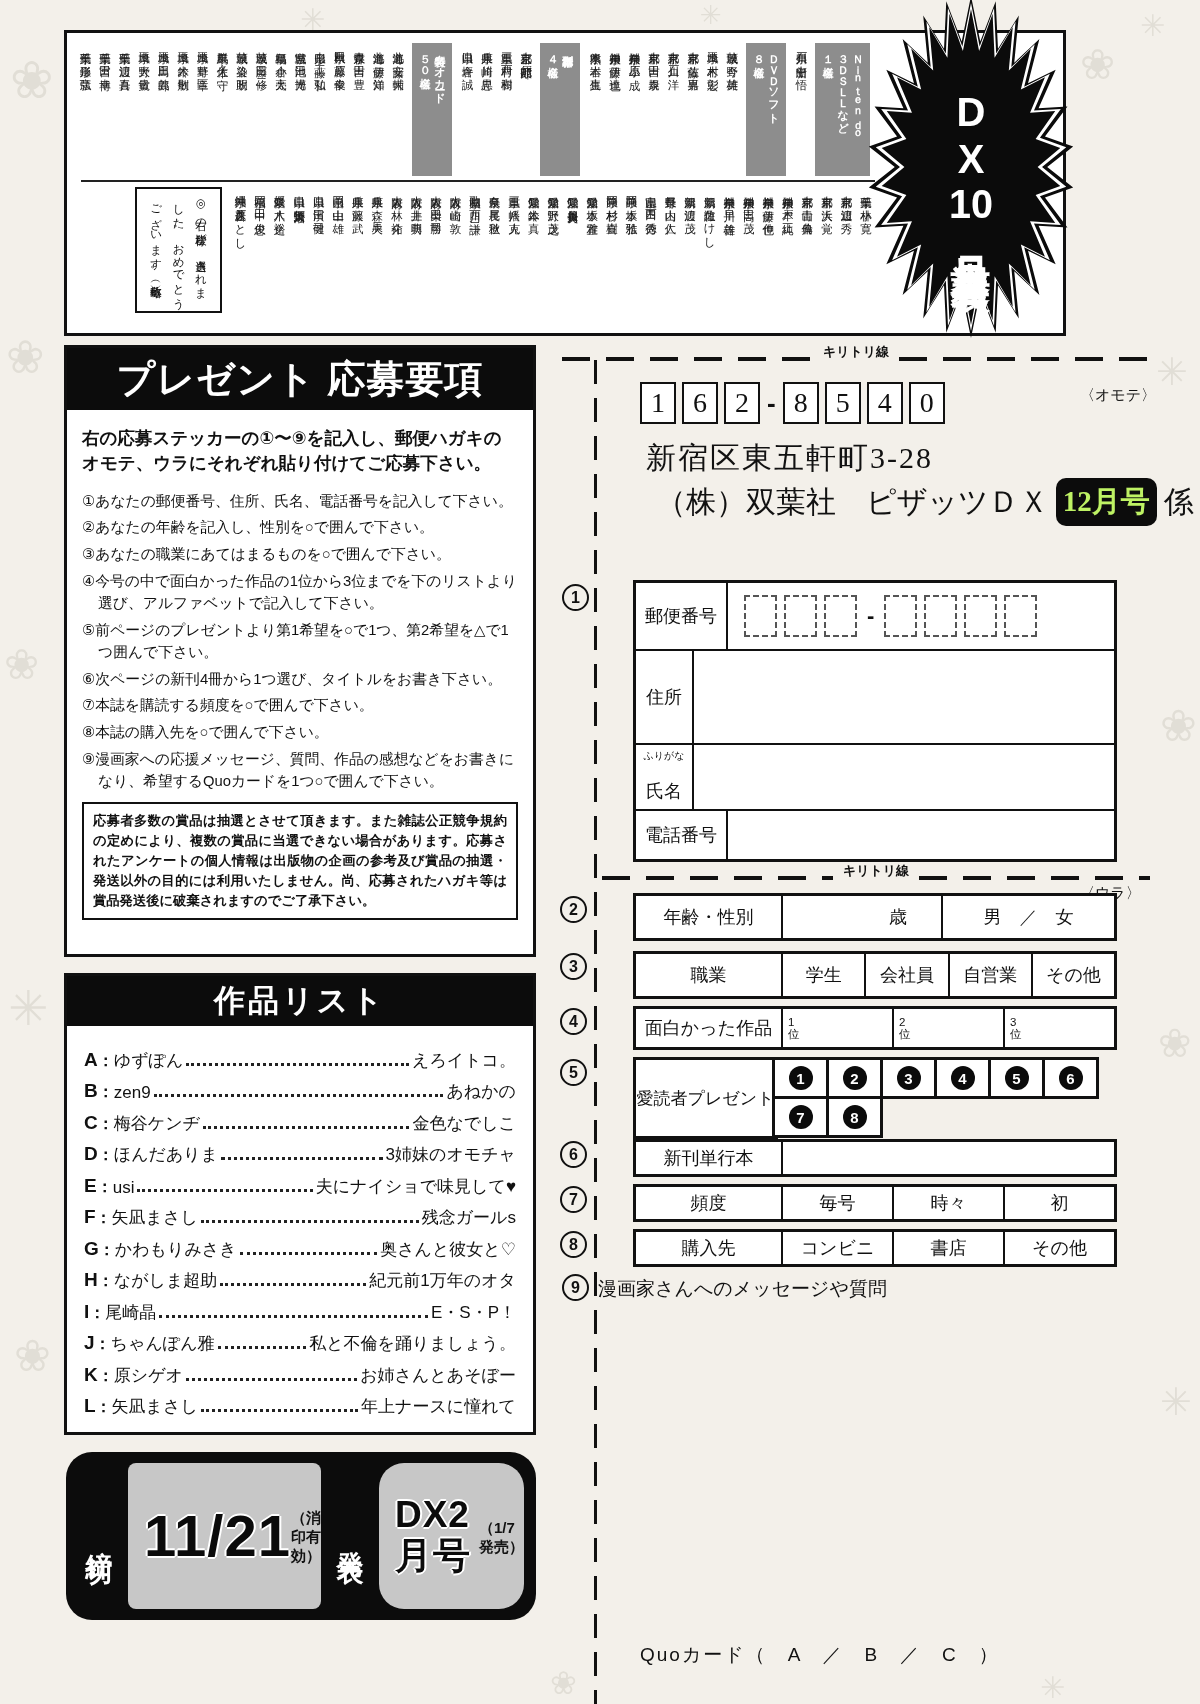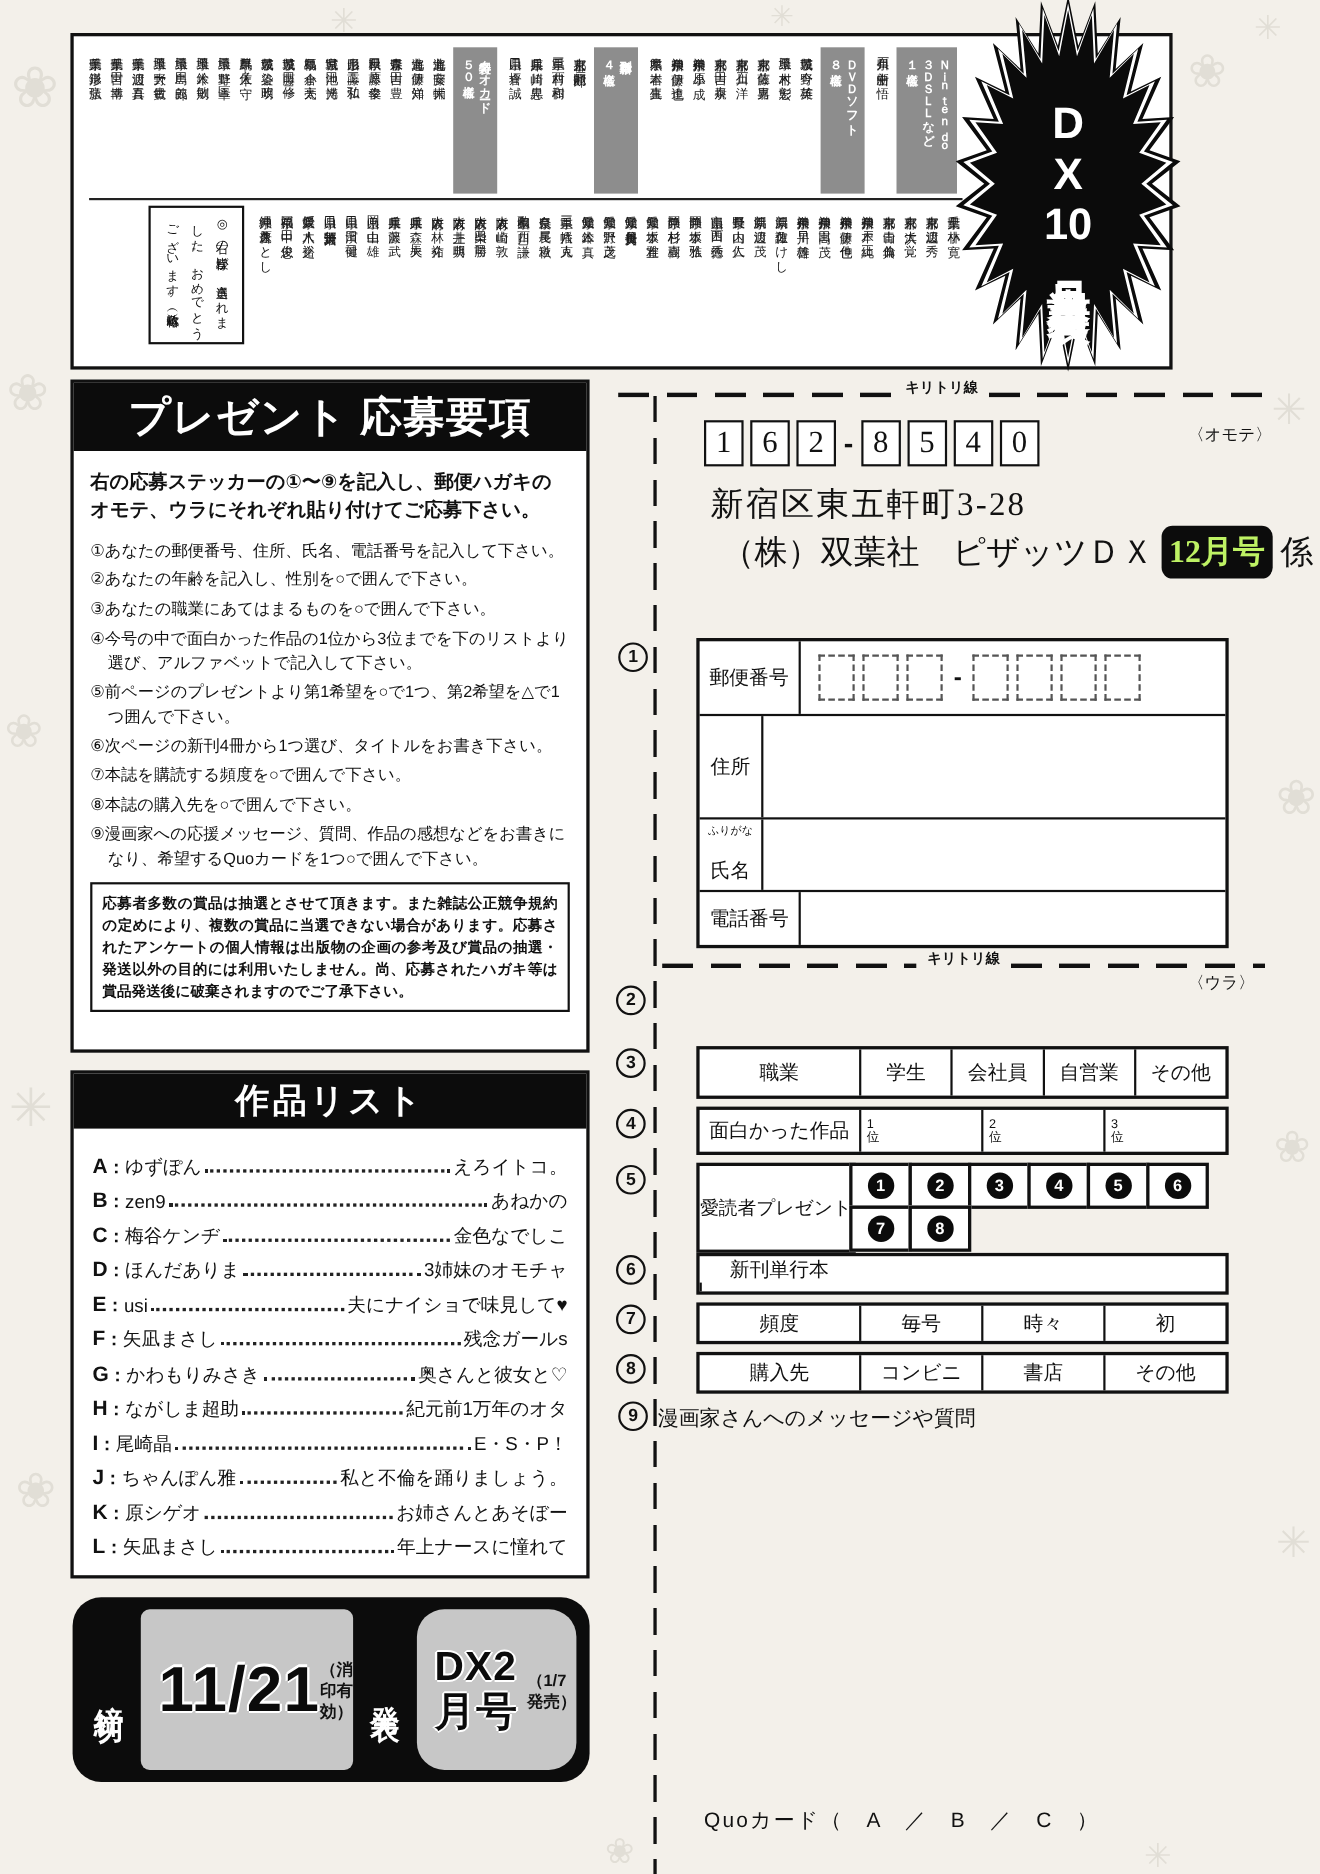--- a/index.html
+++ b/index.html
@@ -433,20 +433,25 @@
       </div>
       <div class="f1content" data-name="name-input-area"></div>
     </div>
     <div class="f1row" style="height:48px;" data-name="phone-row">
       <div class="f1label" style="width:90px;" data-name="phone-label">電話番号</div>
       <div class="f1content" data-name="phone-input-area"></div>
     </div>
   </div>
 
   <div class="cnum" style="left:560px;top:896px;" data-name="field-number-2">2</div>
+  <div class="srow" style="top:893px;height:48px;" data-name="age-gender-row">
+    <div class="scell slabel" data-name="age-gender-label">年齢・性別</div>
+    <div class="scell age-cell" data-name="age-input-cell">歳</div>
+    <div class="scell sfill" data-name="gender-choice-cell">男　／　女</div>
+  </div>
 
   <div class="cnum" style="left:560px;top:953px;" data-name="field-number-3">3</div>
   <div class="srow" style="top:951px;height:48px;" data-name="occupation-row">
     <div class="scell slabel" data-name="occupation-label">職業</div>
     <div class="scell sfill" data-name="occupation-option-student">学生</div>
     <div class="scell sfill" data-name="occupation-option-employee">会社員</div>
     <div class="scell sfill" data-name="occupation-option-selfemployed">自営業</div>
     <div class="scell sfill" data-name="occupation-option-other">その他</div>
   </div>
 
@@ -496,21 +501,21 @@
             <span class="ball" data-name="numbered-ball-icon">7</span>
           </div>
         <div class="pcell" data-name="present-option-8">
             <span class="ball" data-name="numbered-ball-icon">8</span>
           </div>
       </div>
     </div>
   </div>
 
   <div class="cnum" style="left:560px;top:1141px;" data-name="field-number-6">6</div>
-  <div class="srow" style="top:1139px;height:38px;flex-direction:column;" data-name="new-book-row">
+  <div class="srow" style="top:1139px;height:38px;" data-name="new-book-row">
     <div class="scell slabel" data-name="new-book-label">新刊単行本</div>
     <div class="scell sfill" data-name="new-book-input"></div>
   </div>
 
   <div class="cnum" style="left:560px;top:1186px;" data-name="field-number-7">7</div>
   <div class="srow" style="top:1184px;height:38px;" data-name="frequency-row">
     <div class="scell slabel" data-name="frequency-label">頻度</div>
     <div class="scell sfill" data-name="frequency-option-every">毎号</div>
     <div class="scell sfill" data-name="frequency-option-sometimes">時々</div>
     <div class="scell sfill" data-name="frequency-option-first">初</div>

